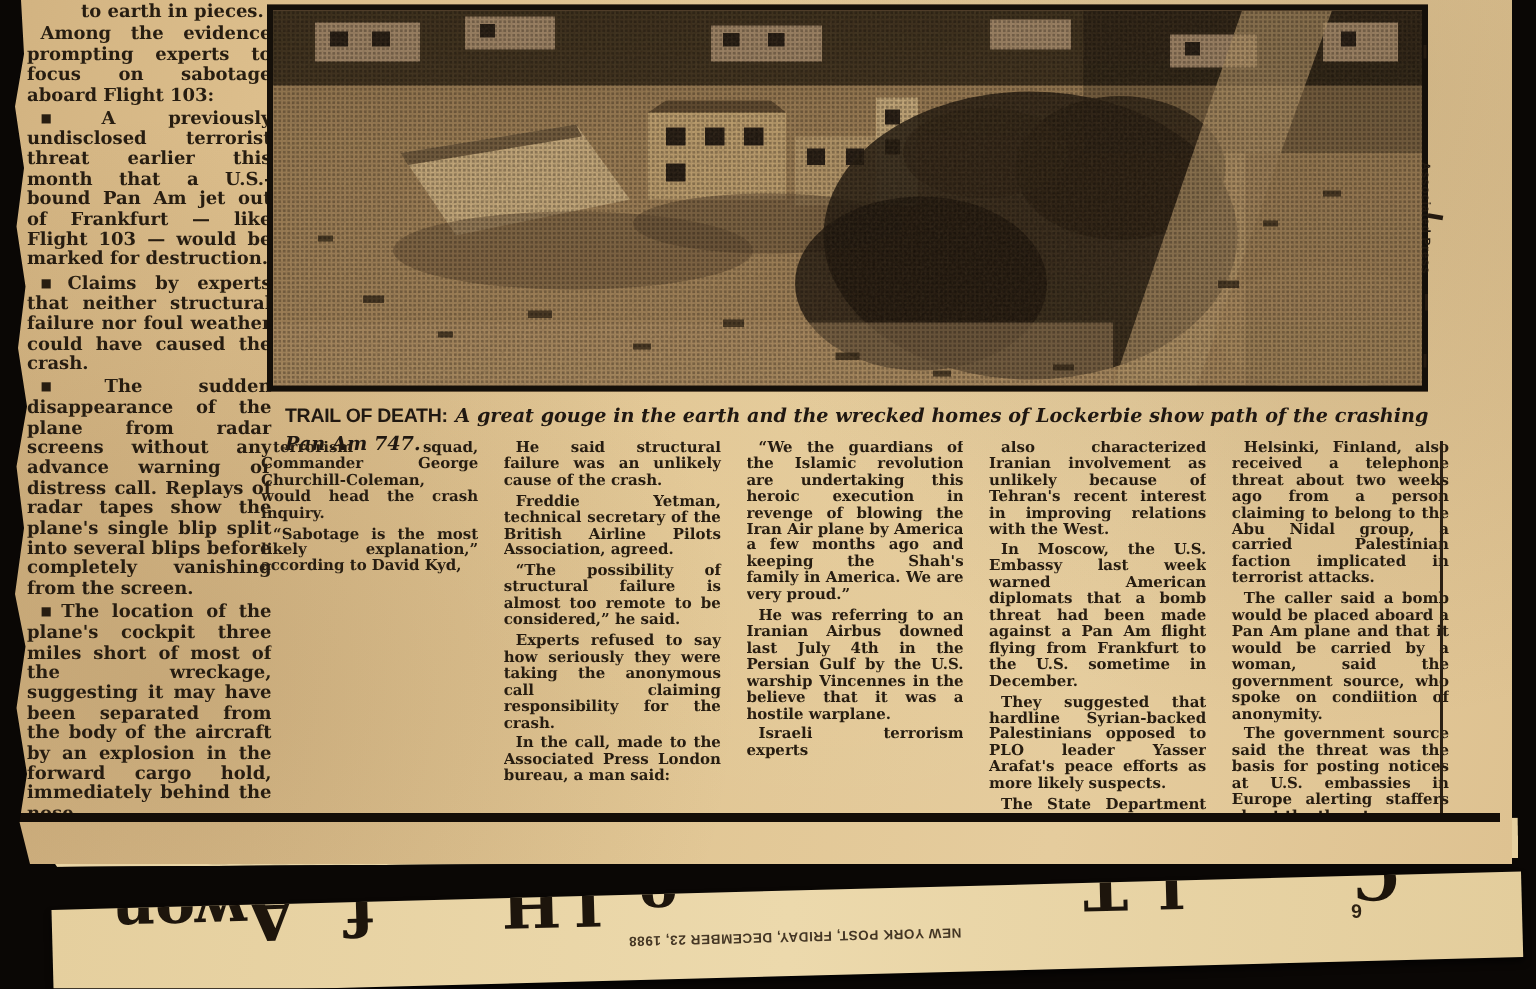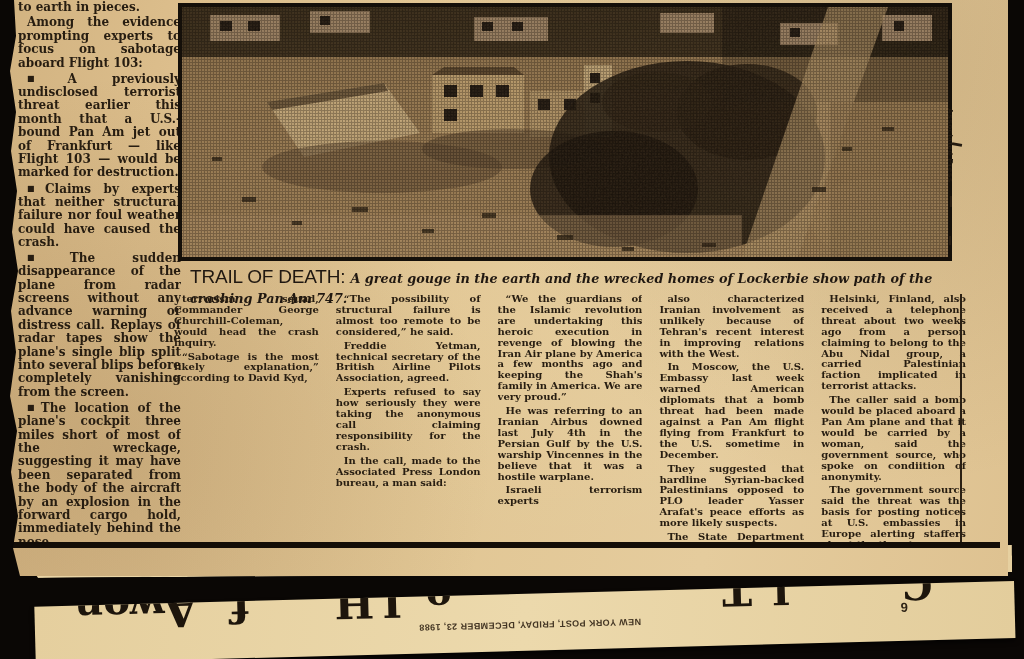--- a/index.html
+++ b/index.html
@@ -13,35 +13,35 @@
       radial-gradient(circle at 55% 40%, rgba(255,240,200,.10), transparent 50%),
       linear-gradient(100deg,#d2b381 0%,#dcbe8c 16%,#e1c694 45%,#e5cc9d 72%,#dec291 100%);
     clip-path:polygon(6px 0,1000px 0,1000px 576px,12px 576px,5px 548px,10px 516px,3px 472px,
       9px 431px,2px 396px,8px 352px,3px 311px,10px 271px,4px 232px,9px 191px,3px 151px,
       8px 112px,2px 71px,8px 36px);
     box-shadow:0 3px 6px rgba(0,0,0,.6);}
   
   .leftcol{position:absolute;left:10px;top:1px;width:163px;height:542px;overflow:hidden;
     color:#271d11;font-size:12px;font-weight:700;line-height:13.4px;text-align:justify;}
   .leftcol p{margin:0 0 2px 0;text-indent:9px;}
-  .leftcol p.cont{text-indent:0;}
+  .leftcol p.cont{text-indent:0;margin-left:36px;}
   .sq{font-size:8px;vertical-align:1.5px;letter-spacing:2px;}
   
   .photo{position:absolute;left:170px;top:3px;width:774px;height:258px;
     border:4px solid #140f09;box-sizing:border-box;background:#8a6f4c;overflow:hidden;}
   .photo svg{display:block;width:100%;height:100%;}
   .halftone{position:absolute;inset:0;pointer-events:none;
     background-image:radial-gradient(rgba(30,20,10,.28) 1px, transparent 1.2px);
     background-size:3px 3px;mix-blend-mode:multiply;}
   .credit{position:absolute;left:938px;top:108px;writing-mode:vertical-rl;
     font-family:"Liberation Sans",sans-serif;font-size:8px;font-weight:700;color:#231a10;
     letter-spacing:.5px;}
   
   .caption{position:absolute;left:182px;top:266px;width:764px;color:#201811;}
-  .cap-label{font-family:"Liberation Sans",sans-serif;font-weight:400;font-size:19px;
+  .cap-label{font-family:"Liberation Sans",sans-serif;font-weight:700;font-size:13px;
     letter-spacing:-0.2px;}
   .cap-text{font-style:italic;font-weight:700;font-size:12.8px;}
   
   .cols{position:absolute;left:166px;top:294px;width:792px;height:250px;display:flex;gap:17px;}
   .col{flex:1 1 0;overflow:hidden;color:#271d11;font-size:10px;font-weight:700;
     line-height:10.9px;text-align:justify;}
   .col p{margin:0 0 3px 0;text-indent:8px;}
   .right-rule{position:absolute;left:952px;top:294px;width:2px;height:248px;background:#2b2013;}
   .bottom-rule{position:absolute;left:2px;top:542px;width:990px;height:6px;background:#130d07;}
   .fold-mark{position:absolute;background:#241a10;}
@@ -200,22 +200,23 @@
       <span class="cap-label">TRAIL OF DEATH:</span>
       <span class="cap-text">A great gouge in the earth and the wrecked homes of Lockerbie show path of the crashing Pan Am 747.</span>
     </div>
 
     <div class="cols">
       <div class="col">
         <p>terrorism squad, Commander George Churchill-Coleman, would head the crash inquiry.</p>
         <p>“Sabotage is the most likely explanation,” according to David Kyd,</p>
       </div>
       <div class="col">
+        <p>He said structural failure was an unlikely cause of the crash.</p>
+        <p>Freddie Yetman, technical secretary of the British Airline Pilots Association, agreed.</p>
         <p>“The possibility of structural failure is almost too remote to be considered,” he said.</p>
-        <p>Freddie Yetman, technical secretary of the British Airline Pilots Association, agreed.</p>
         <p>Experts refused to say how seriously they were taking the anonymous call claiming responsibility for the crash.</p>
         <p>In the call, made to the Associated Press London bureau, a man said:</p>
       </div>
       <div class="col">
         <p>“We the guardians of the Islamic revolution are undertaking this heroic execution in revenge of blowing the Iran Air plane by America a few months ago and keeping the Shah's family in America. We are very proud.”</p>
         <p>He was referring to an Iranian Airbus downed last July 4th in the Persian Gulf by the U.S. warship Vincennes in the believe that it was a hostile warplane.</p>
         <p>Israeli terrorism experts</p>
       </div>
       <div class="col">
         <p>also characterized Iranian involvement as unlikely because of Tehran's recent interest in improving relations with the West.</p>

